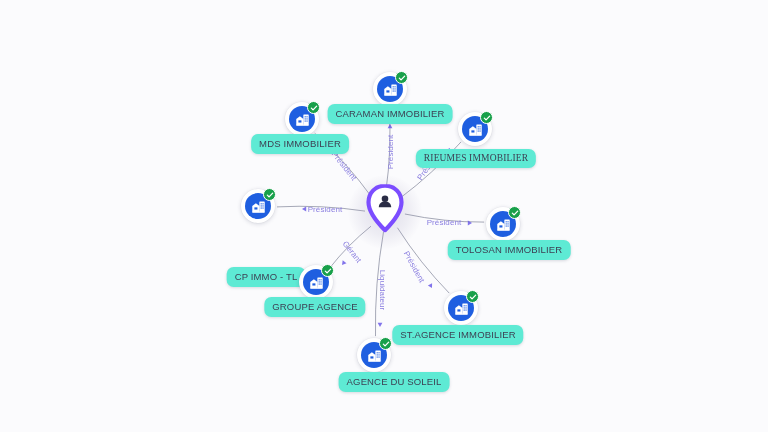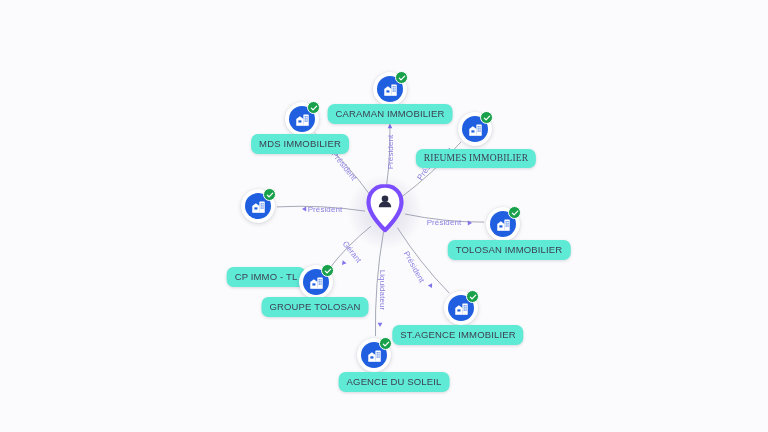--- a/index.html
+++ b/index.html
@@ -302,21 +302,21 @@
             <rect x="6.2" y="13.2" width="4.3" height="3.1" fill="#1f5fe0"></rect>
             <rect x="3.2" y="19.2" width="17.6" height="1.6" rx="0.6" fill="#ffffff"></rect>
           </svg>
         </div>
         <div class="node-check">
           <svg width="8" height="8" viewBox="0 0 12 12">
             <path d="M2 6.2 L4.6 8.8 L10 3.2" fill="none" stroke="#ffffff" stroke-width="1.9" stroke-linecap="round" stroke-linejoin="round"></path>
           </svg>
         </div>
       </div>
-      <div class="chip" style="left: 315px; top: 297px; color: rgb(61, 65, 84);">GROUPE TOLOSAN</div>
+      <div class="chip" style="left: 315px; top: 297px; color: rgb(61, 65, 84);">GROUPE AGENCE</div>
       <div class="node" style="left: 461px; top: 308px;">
         <div class="node-disc"></div>
         <div class="node-inner">
           <svg width="17" height="17" viewBox="0 0 24 24">
             <rect x="13.2" y="5" width="7.6" height="15" rx="0.8" fill="#ffffff"></rect>
             <rect x="15" y="7.4" width="1.6" height="1.6" fill="#1f5fe0"></rect>
             <rect x="17.6" y="7.4" width="1.6" height="1.6" fill="#1f5fe0"></rect>
             <rect x="15" y="10.4" width="1.6" height="1.6" fill="#1f5fe0"></rect>
             <rect x="17.6" y="10.4" width="1.6" height="1.6" fill="#1f5fe0"></rect>
             <rect x="15" y="13.4" width="1.6" height="1.6" fill="#1f5fe0"></rect>

